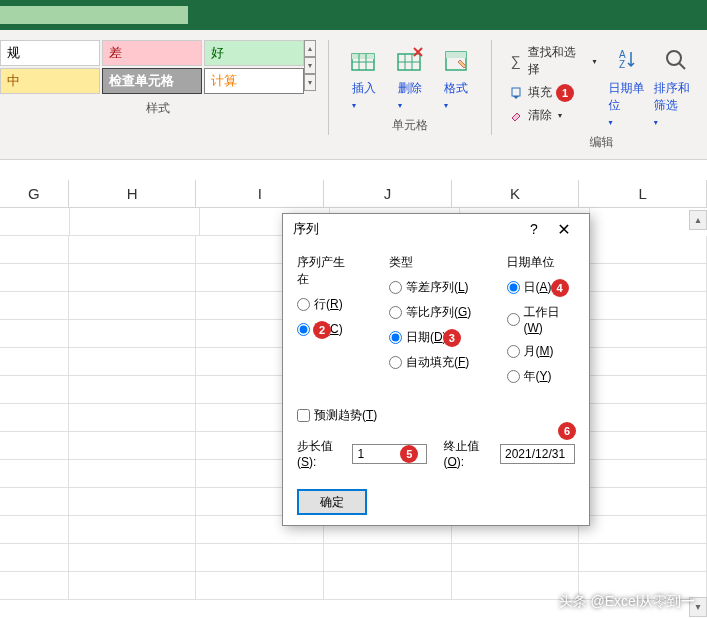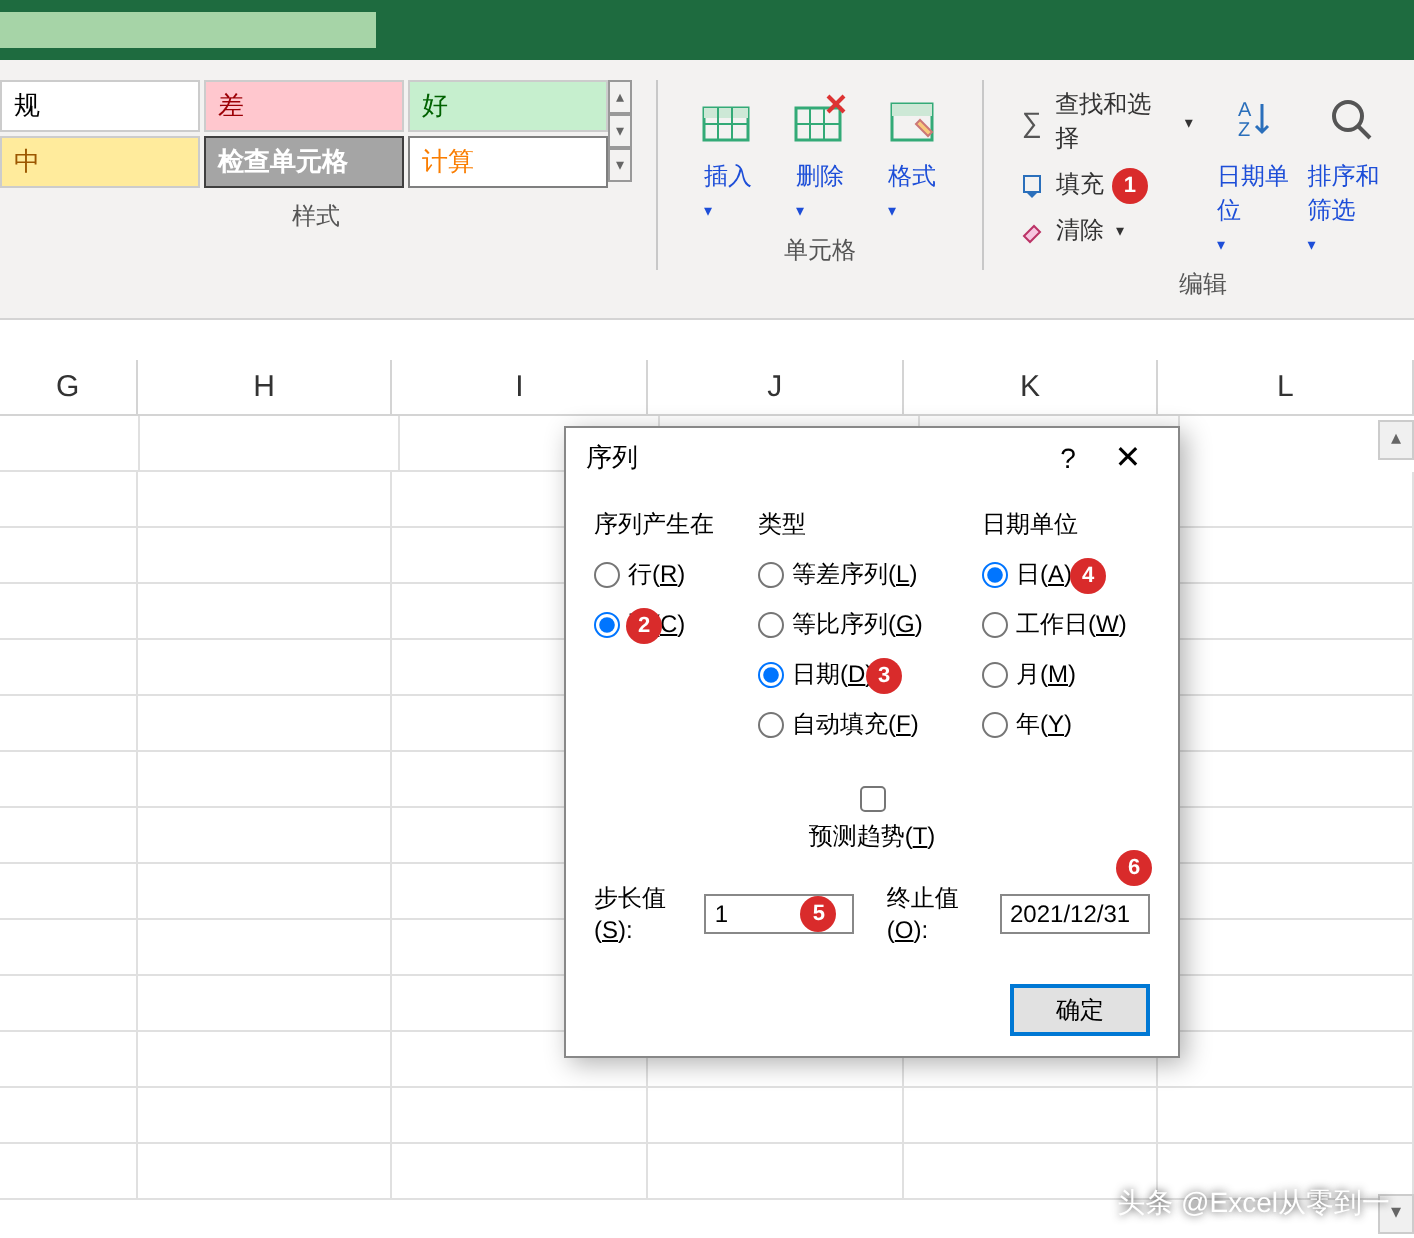--- a/index.html
+++ b/index.html
@@ -44,29 +44,29 @@
 .cell { border-right: 1px solid #e0e0e0; border-bottom: 1px solid #e0e0e0; padding: 0 4px; line-height: 26px; font-size: 16px; text-align: right; color: #000; }
 .cell.selected { border: 2px solid #217346; padding: 0 3px; line-height: 24px; position: relative; }
 .cell.selected::after { content: ''; position: absolute; right: -3px; bottom: -3px; width: 6px; height: 6px; background: #217346; }
 
 .dialog { position: absolute; top: 213px; left: 282px; width: 308px; background: #fff; border: 1px solid #888; box-shadow: 3px 3px 12px rgba(0,0,0,0.3); z-index: 100; }
 .dialog-title { height: 30px; display: flex; align-items: center; padding: 0 10px; font-size: 13px; }
 .dialog-title-text { flex: 1; }
 .dialog-help { width: 30px; text-align: center; font-size: 14px; }
 .dialog-close { width: 30px; text-align: center; font-size: 16px; }
 .dialog-body { padding: 10px 14px; font-size: 12px; }
-.dialog-cols { display: flex; gap: 12px; margin-bottom: 14px; }
+.dialog-cols { display: flex; gap: 32px; margin-bottom: 14px; }
 .dialog-col-title { font-size: 12px; margin-bottom: 8px; }
 .dialog-col { position: relative; }
 .radio-row { display: flex; align-items: center; gap: 4px; margin-bottom: 8px; font-size: 12px; position: relative; }
 .radio-row input { margin: 0; }
-.check-row { display: flex; align-items: center; gap: 4px; margin-bottom: 14px; font-size: 12px; flex-direction: column; }
+.check-row { display: flex; align-items: center; gap: 4px; margin-bottom: 14px; font-size: 12px; }
 .input-row { display: flex; align-items: center; gap: 6px; font-size: 12px; position: relative; }
 .input-row input { width: 75px; height: 20px; border: 1px solid #888; padding: 0 4px; font-size: 12px; }
-.dialog-buttons { display: flex; justify-content: flex-end; gap: 8px; padding: 10px 14px; }
+.dialog-buttons { display: flex; justify-content: flex-end; gap: 8px; padding: 10px 14px; flex-direction: column; }
 .dialog-buttons button { width: 70px; height: 26px; border: 1px solid #888; background: #e1e1e1; font-size: 12px; }
 .dialog-buttons button.primary { border: 2px solid #0078d4; }
 u.key { text-decoration: underline; }
 
 .watermark { position: absolute; right: 12px; bottom: 8px; color: #fff; font-size: 14px; text-shadow: 0 0 4px rgba(0,0,0,0.8); z-index: 200; }
 
 .scroll-arrow { position: absolute; right: 0; width: 18px; height: 20px; background: #f0f0f0; border: 1px solid #ccc; text-align: center; font-size: 10px; line-height: 18px; color: #666; }
 </style>
 </head>
 <body>

